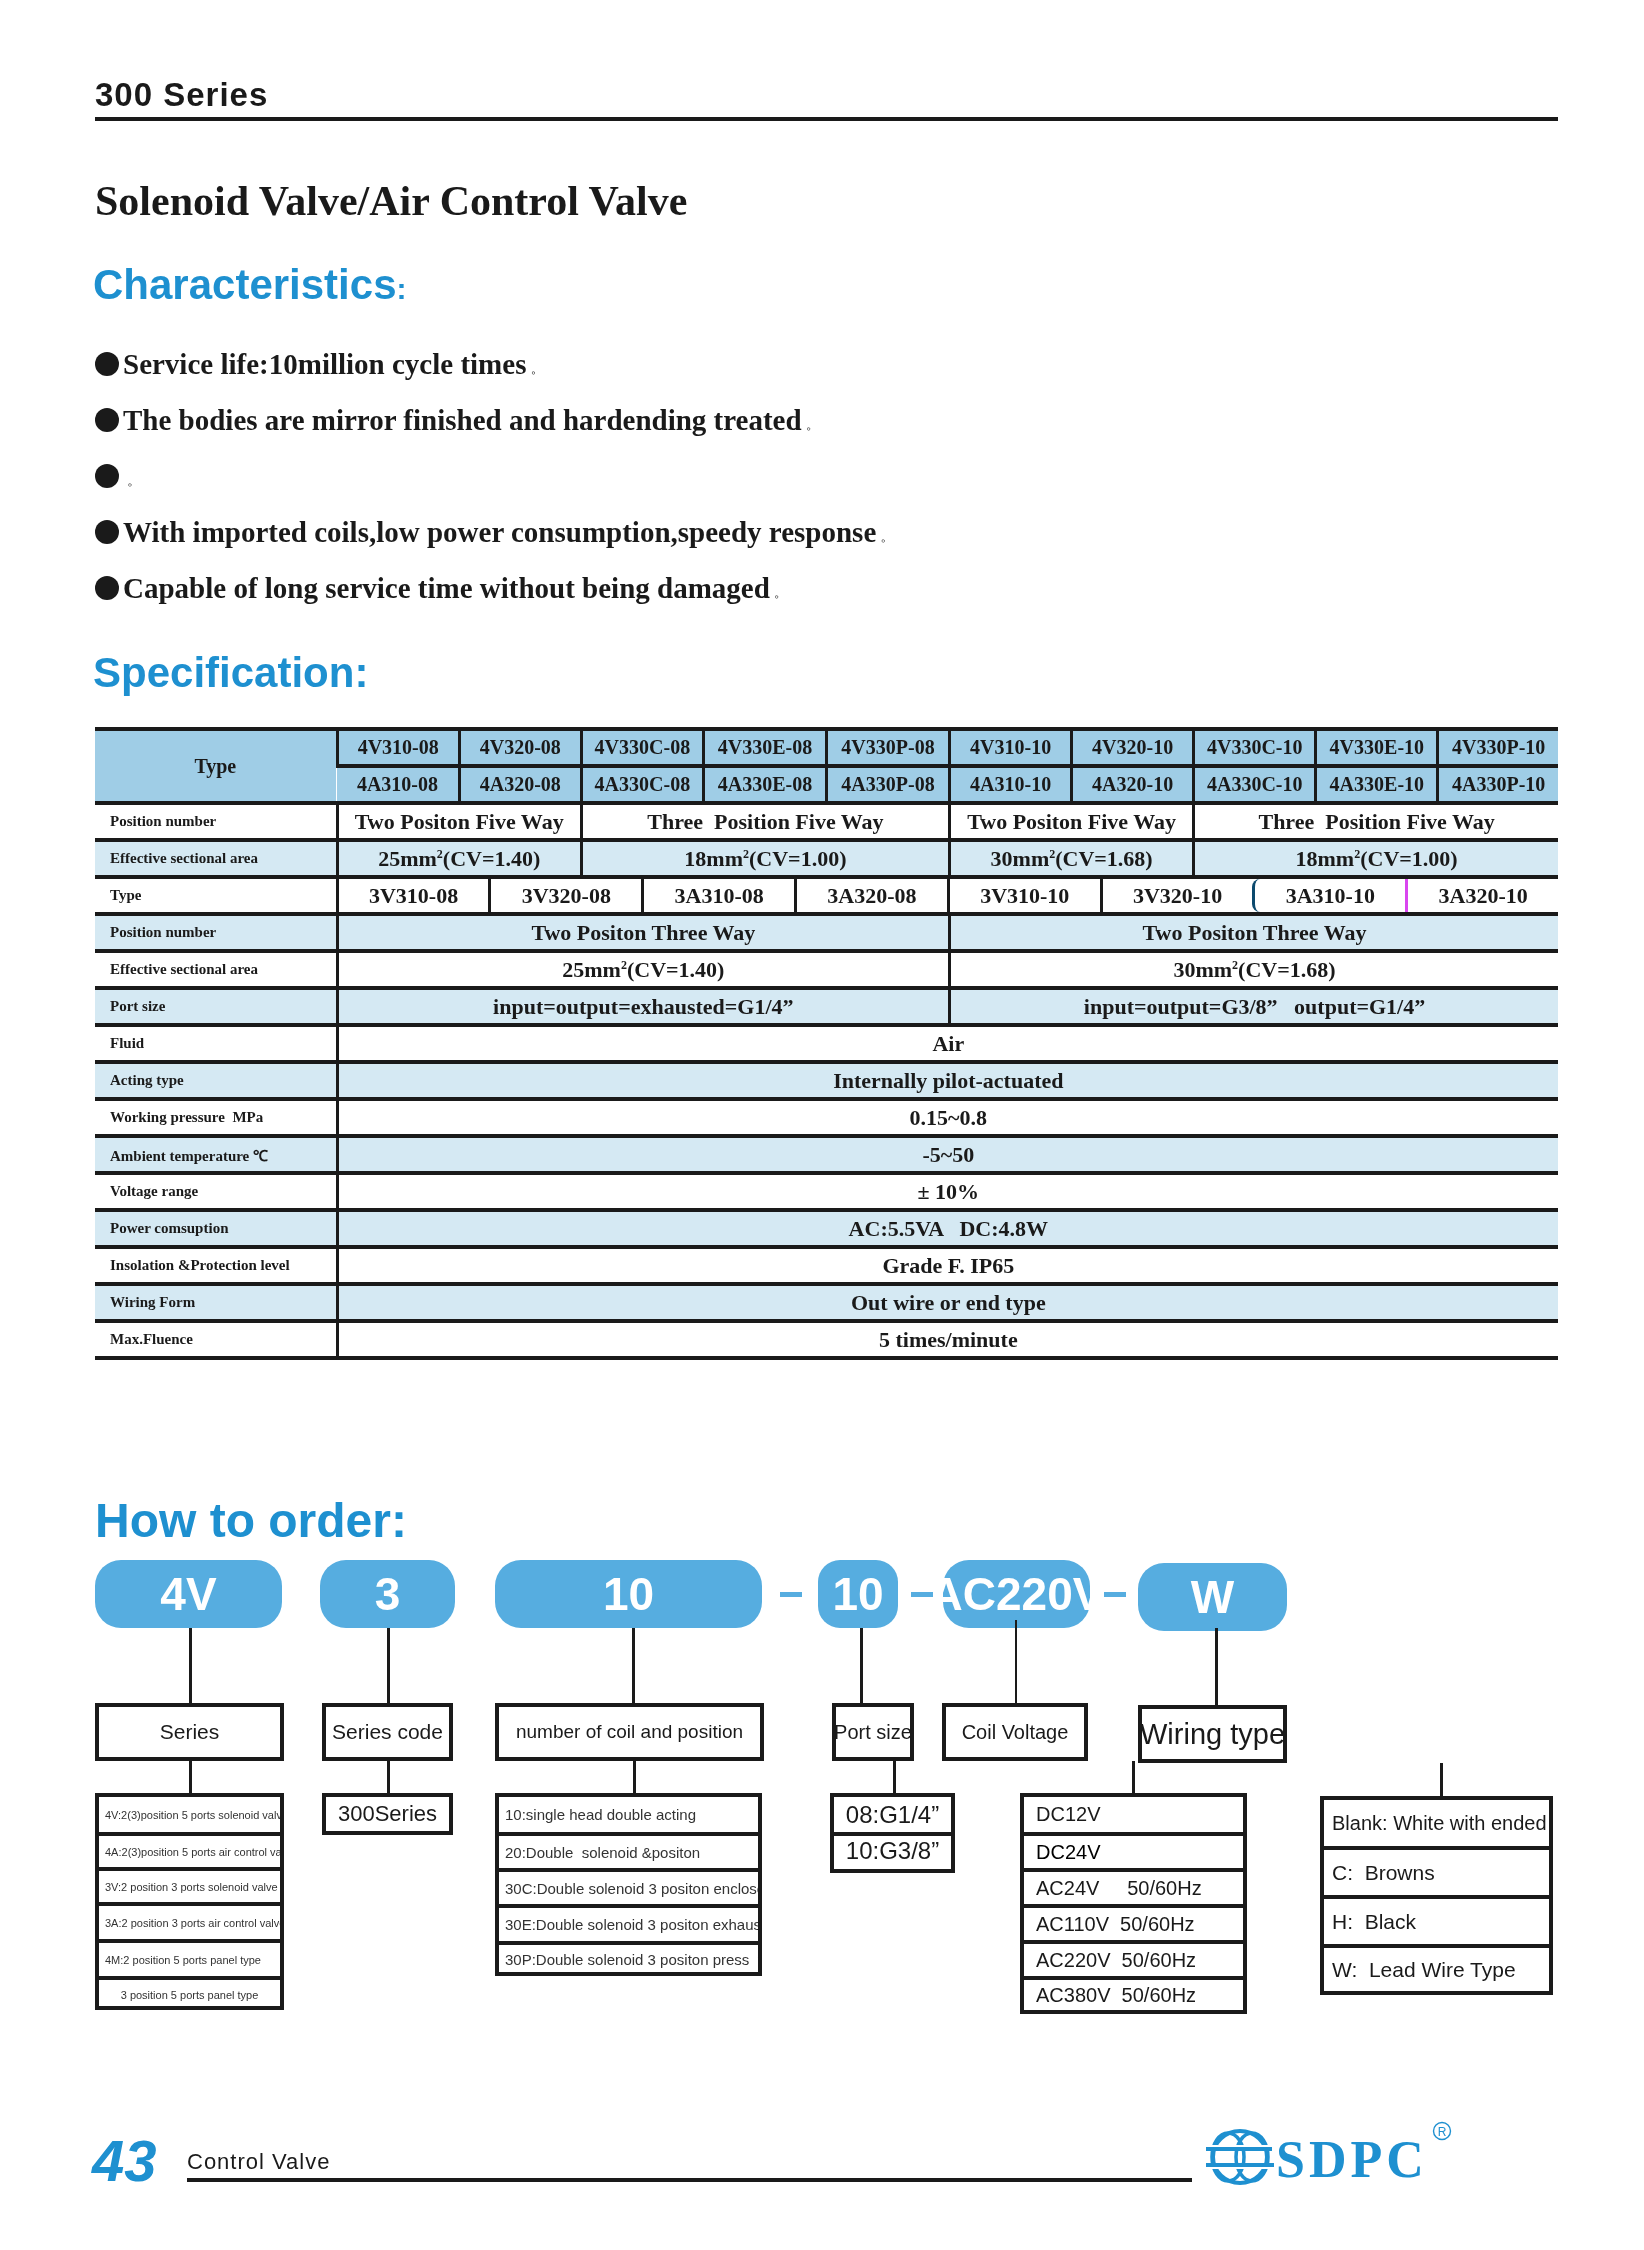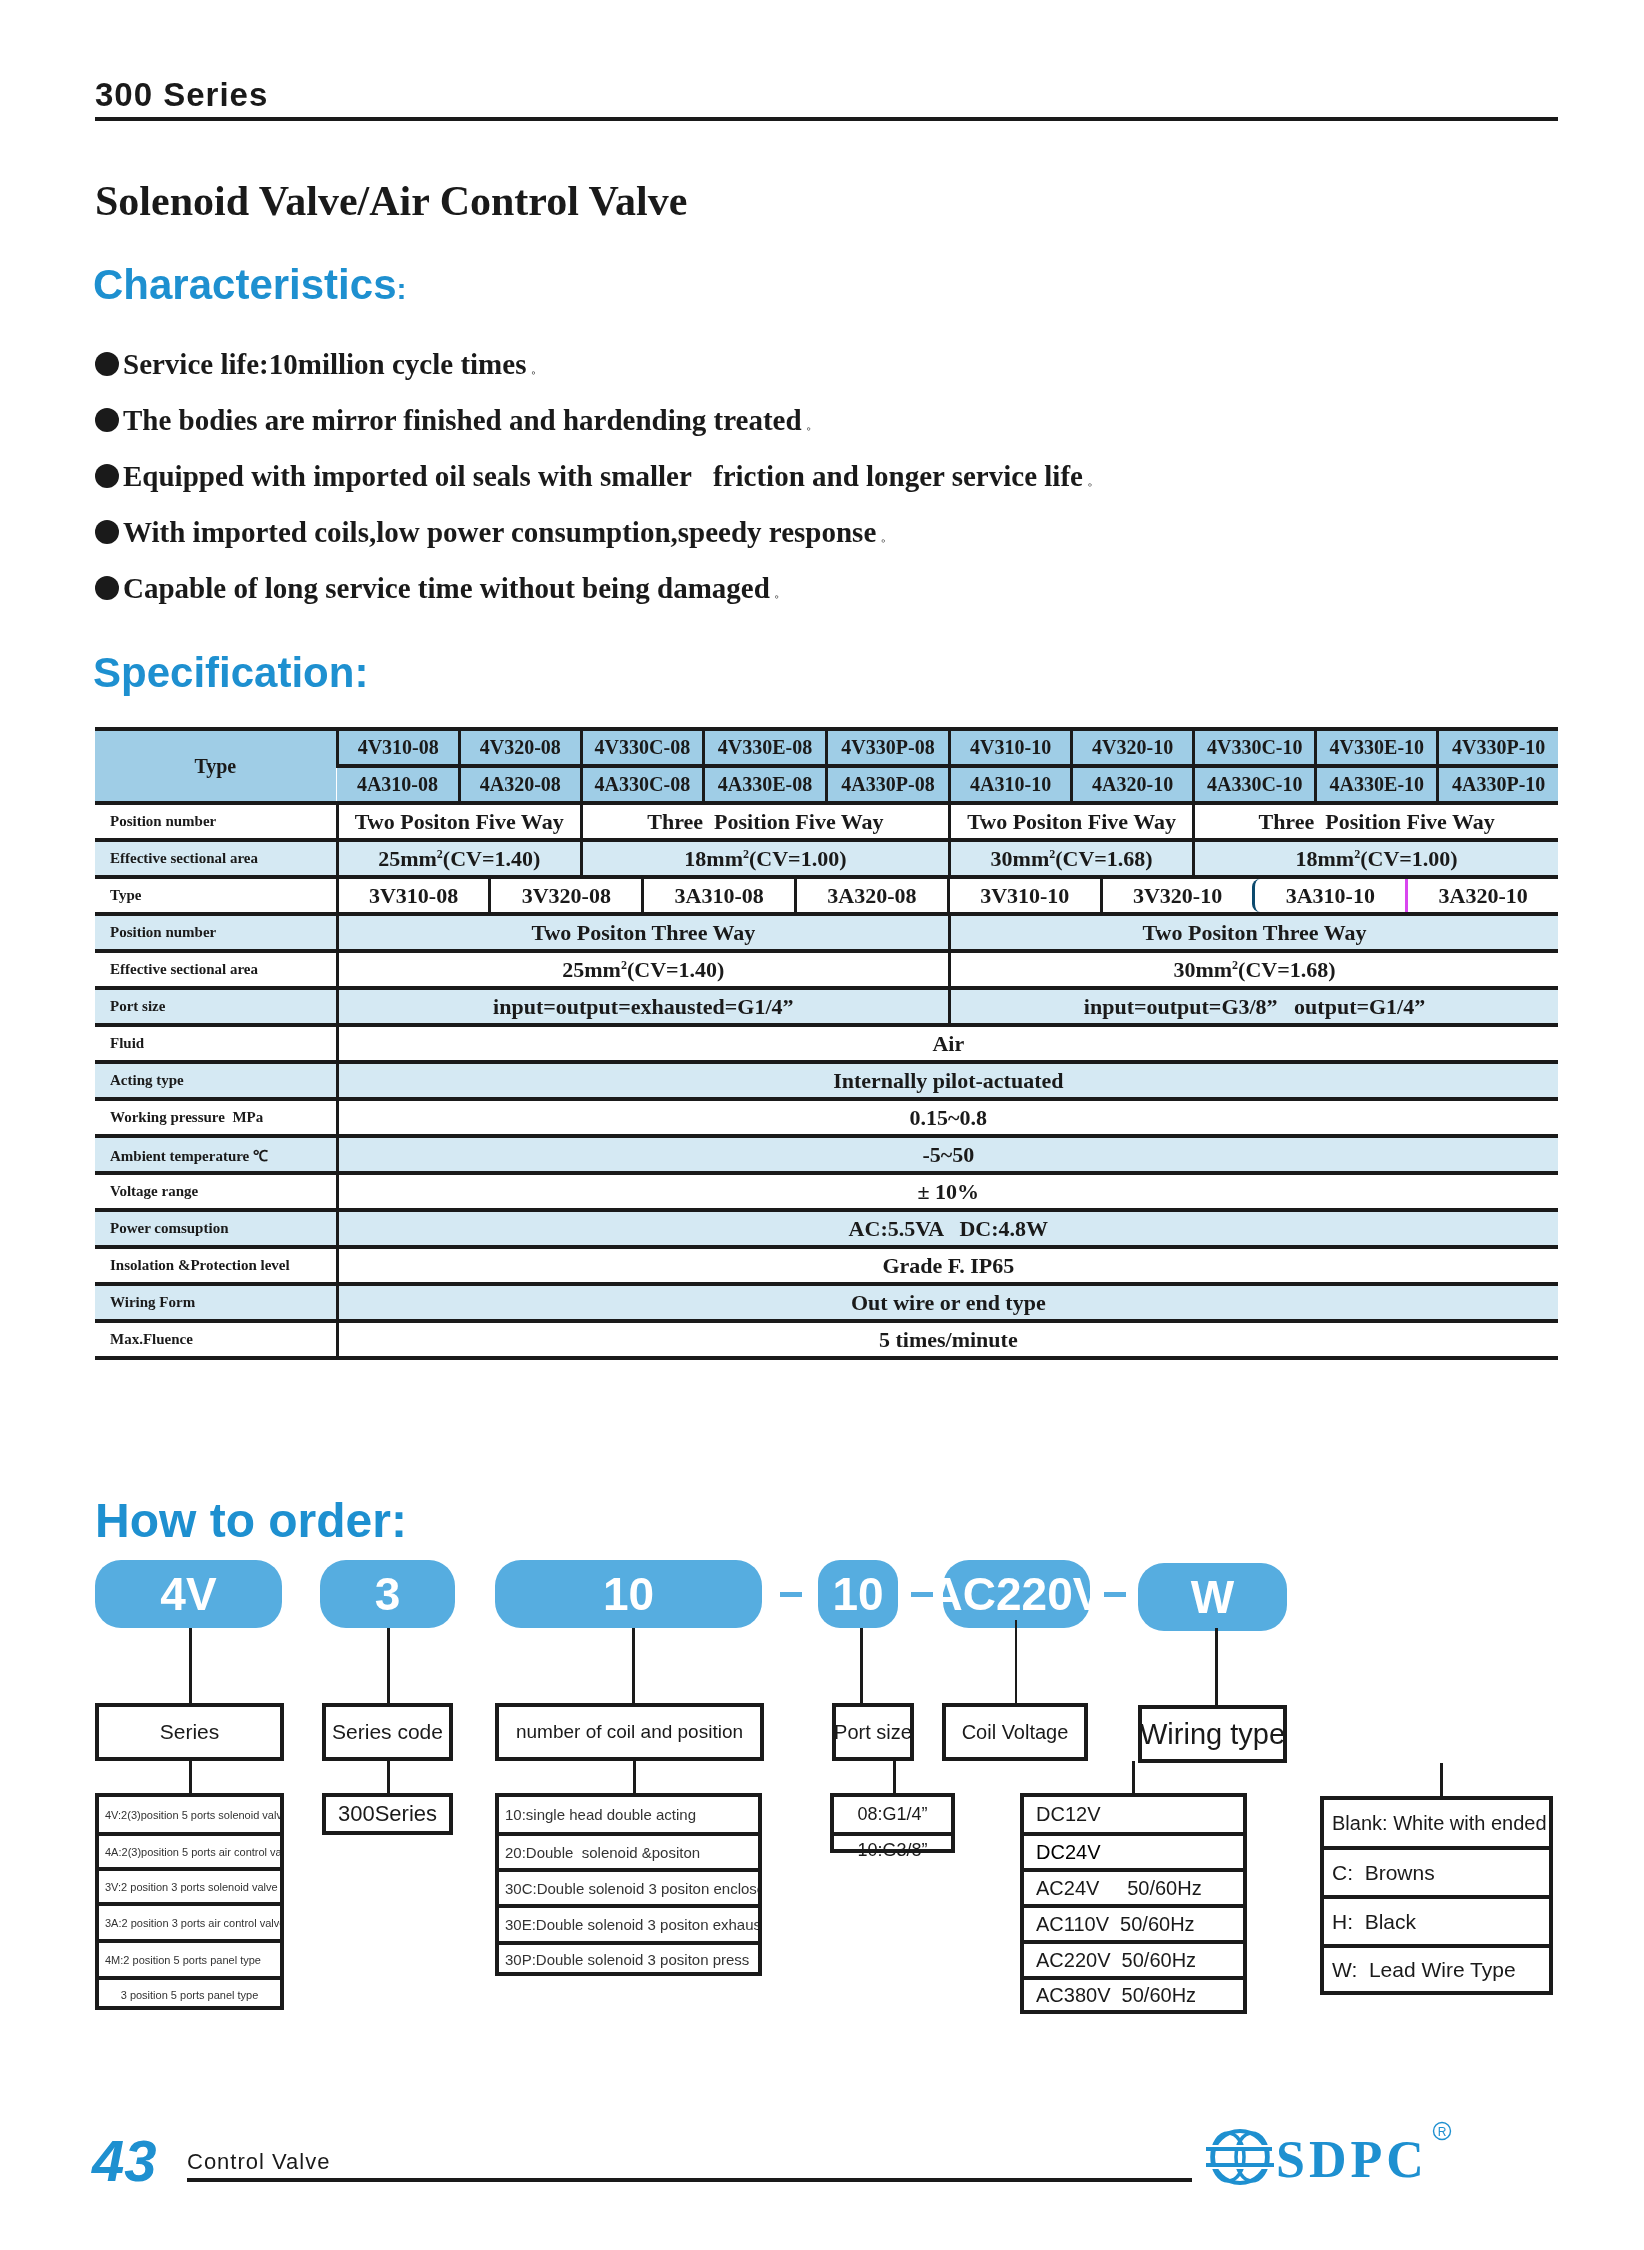--- a/index.html
+++ b/index.html
@@ -65,21 +65,20 @@
       <span>Service life:10million cycle times</span>
       <span class="end">。</span>
     </div>
   <div class="bullet">
       <span class="dot"></span>
       <span>The bodies are mirror finished and hardending treated</span>
       <span class="end">。</span>
     </div>
   <div class="bullet">
       <span class="dot"></span>
-      <span style="white-space:pre">Equipped with imported oil seals with smaller   friction and longer service life</span>
       <span class="end">。</span>
     </div>
   <div class="bullet">
       <span class="dot"></span>
       <span>With imported coils,low power consumption,speedy response</span>
       <span class="end">。</span>
     </div>
   <div class="bullet">
       <span class="dot"></span>
       <span>Capable of long service time without being damaged</span>
@@ -259,21 +258,21 @@
 </div>
 
 <div class="abs list" style="left:495px;top:1793px;width:267px;height:183px;font-size:15px;">
   <div class="it" style="height:35px;">10:single head double acting</div>
   <div class="it" style="height:36px;white-space:pre;">20:Double  solenoid &amp;positon</div>
   <div class="it" style="height:36px;white-space:pre;">30C:Double solenoid 3 positon enclosed  type</div>
   <div class="it" style="height:37px;white-space:pre;">30E:Double solenoid 3 positon exhausted  type</div>
   <div class="it" style="height:32px;white-space:pre;">30P:Double solenoid 3 positon press  type</div>
 </div>
 
-<div class="abs list" style="left:830px;top:1793px;width:125px;height:60px;font-size:18px;">
+<div class="abs list" style="left:830px;top:1793px;width:125px;height:80px;font-size:24px;">
   <div class="it" style="height:35px;justify-content:center;padding-left:0;color:#1a1a1a;">08:G1/4”</div>
   <div class="it" style="height:33px;justify-content:center;padding-left:0;color:#1a1a1a;">10:G3/8”</div>
 </div>
 
 <div class="abs list" style="left:1020px;top:1793px;width:227px;height:221px;font-size:20px;">
   <div class="it" style="height:35px;padding-left:12px;color:#1a1a1a;">DC12V</div>
   <div class="it" style="height:36px;padding-left:12px;color:#000000;">DC24V</div>
   <div class="it" style="height:36px;padding-left:12px;color:#1a1a1a;white-space:pre;">AC24V     50/60Hz</div>
   <div class="it" style="height:36px;padding-left:12px;color:#1a1a1a;white-space:pre;">AC110V  50/60Hz</div>
   <div class="it" style="height:36px;padding-left:12px;color:#1a1a1a;white-space:pre;">AC220V  50/60Hz</div>

